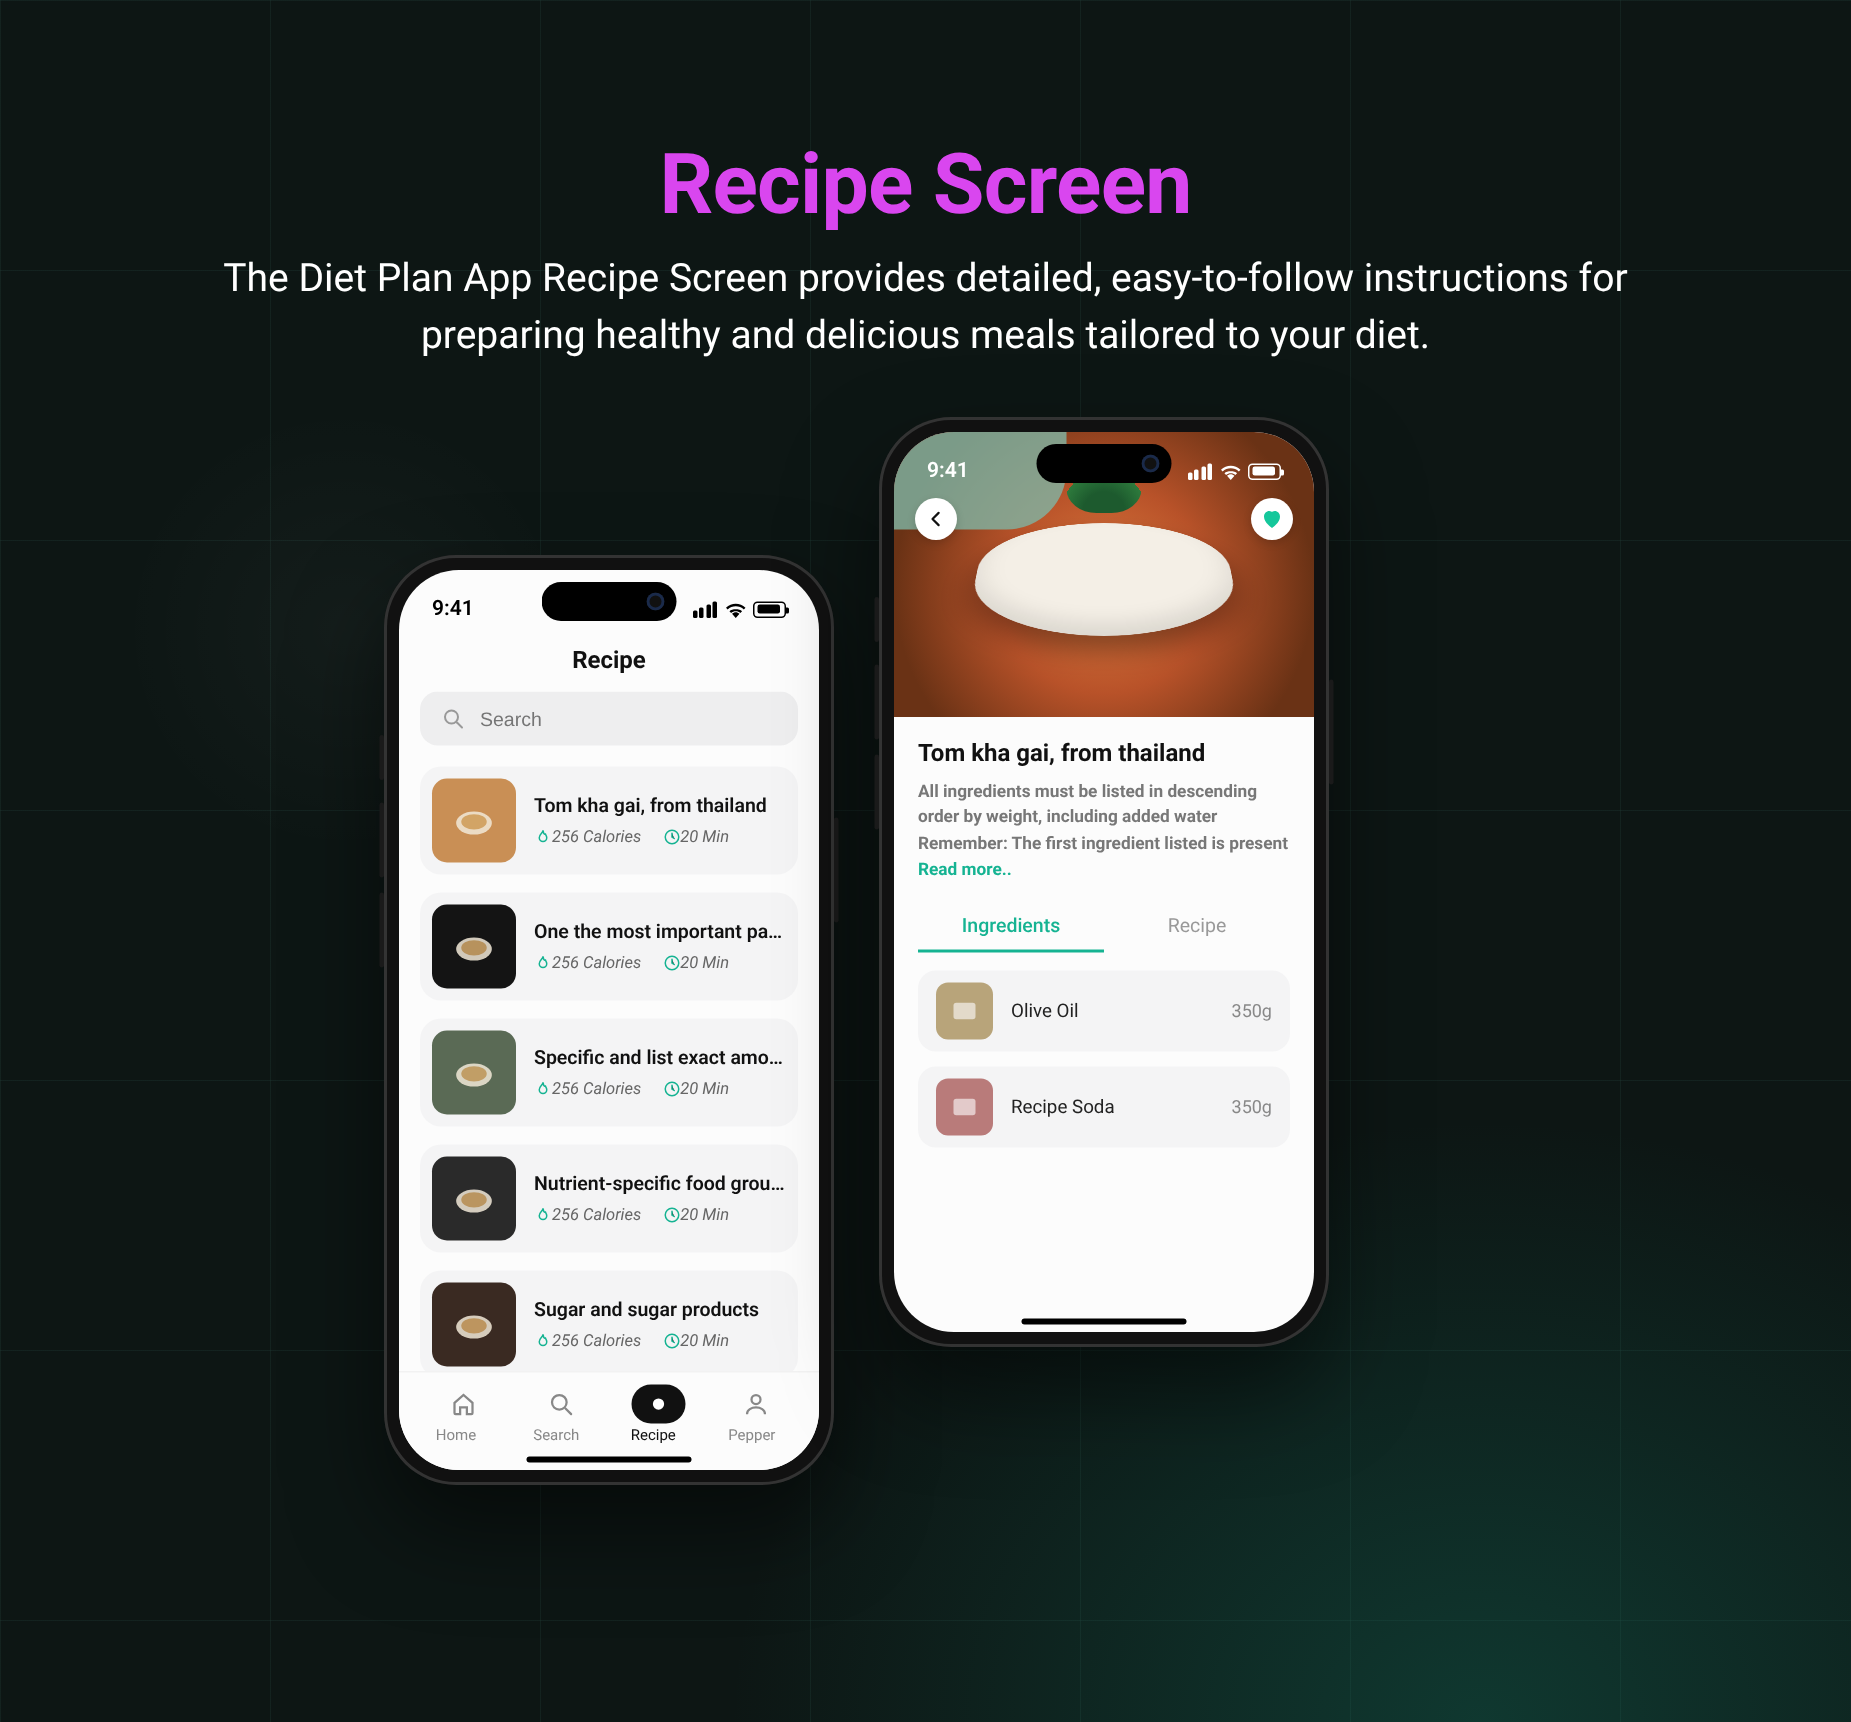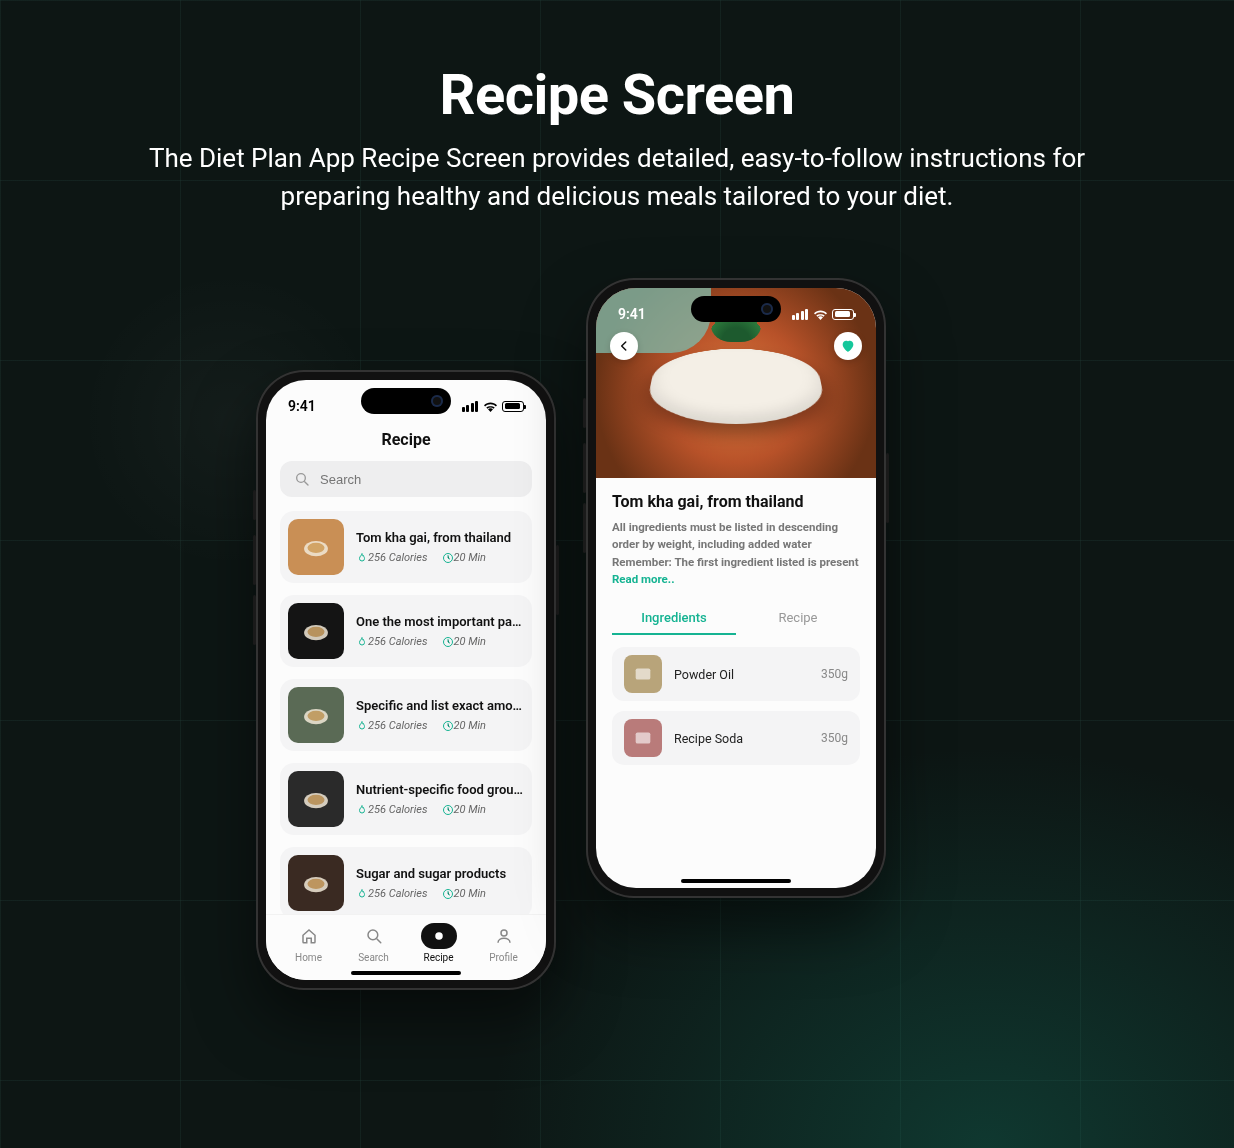--- a/index.html
+++ b/index.html
@@ -11,25 +11,25 @@
       radial-gradient(ellipse 500px 400px at 80% 100%, rgba(20,120,100,0.35), transparent),
       radial-gradient(circle 150px at 230px 420px, rgba(255,255,255,0.03), transparent),
       linear-gradient(rgba(38,74,65,0.25) 1px, transparent 1px),
       linear-gradient(90deg, rgba(38,74,65,0.25) 1px, transparent 1px);
     background-size: auto, auto, 180px 180px, 180px 180px;
     font-family: -apple-system, BlinkMacSystemFont, "Segoe UI", Roboto, Helvetica, Arial, sans-serif;
     overflow: hidden;
     position: relative;
   }
   .hero-title {
-    color: #ffffff;
+    color: #d946ef;
     font-size: 56px;
     font-weight: 700;
     text-align: center;
-    margin-top: 62px;
+    margin-top: 90px;
     letter-spacing: -0.5px;
   }
   .hero-subtitle {
     color: #fff;
     font-size: 26px;
     font-weight: 400;
     text-align: center;
     margin: 12px auto 0;
     max-width: 980px;
     line-height: 1.45;
@@ -102,21 +102,21 @@
   .recipe-info { flex:1; min-width:0; }
   .recipe-name { font-size:13px; font-weight:600; color:#111; margin-bottom:6px; white-space:nowrap; overflow:hidden; text-overflow:ellipsis; }
   .recipe-meta { display:flex; gap:14px; align-items:center; font-size:11px; color:#666; }
   .recipe-meta .meta { display:flex; align-items:flex-end; gap:0;font-style:italic; }
   .recipe-meta svg { }
   .bottom-nav {
     position:absolute; bottom:0; left:0; right:0; height:66px;
     background:#fcfcfc; display:flex; justify-content:space-around; align-items:center;
     padding:4px 10px 14px; border-top:1px solid rgba(0,0,0,0.04);
   }
-  .nav-item { display:flex; flex-direction:column; align-items:center; gap:3px; font-size:10px; color:#888; }
+  .nav-item { display:flex; flex-direction:column; align-items:flex-start; gap:3px; font-size:10px; color:#888; }
   .nav-item.active { color:#111; }
   .nav-icon-wrap { width:36px; height:26px; display:flex; align-items:center; justify-content:center; border-radius:14px; }
   .nav-item.active .nav-icon-wrap { background:#111; }
   .home-indicator { position:absolute; bottom:5px; left:50%; transform:translateX(-50%); width:110px; height:4px; background:#000; border-radius:3px; }
 
   
   .hero-img {
     height:190px; margin:-40px 0 0; position:relative;
     background: radial-gradient(circle at 50% 55%, #dd7a3d 0%, #b85229 40%, #6a3215 80%);
     display:flex; align-items:center; justify-content:center;
@@ -363,21 +363,21 @@
     </div>
     <span>Recipe</span>
           </div>
           <div class="nav-item">
     <div class="nav-icon-wrap">
       <svg width="18" height="18" viewBox="0 0 24 24" style="color:#888">
                 <circle cx="12" cy="8" r="4" fill="none" stroke="currentColor" stroke-width="2"></circle>
                 <path fill="none" stroke="currentColor" stroke-width="2" d="M4 21c0-4 4-6 8-6s8 2 8 6"></path>
               </svg>
     </div>
-    <span>Profile</span>
+    <span>Pepper</span>
           </div>
         </div>
       <div class="home-indicator"></div>
     </div>
   </div>
 
   <div class="phone right">
     <div class="side-btn l1"></div>
       <div class="side-btn l2"></div>
       <div class="side-btn l3"></div>
@@ -428,21 +428,21 @@
             <div class="tab">Recipe</div>
           </div>
       </div>
       <div class="ing-list" id="ing-list">
           <div class="ing-row">
     <div class="ing-thumb" style="background:#b8a47a">
       <svg width="22" height="22" viewBox="0 0 24 24">
                 <rect x="4" y="6" width="16" height="12" rx="2" fill="rgba(255,255,255,0.6)"></rect>
               </svg>
     </div>
-    <div class="ing-name">Powder Oil</div>
+    <div class="ing-name">Olive Oil</div>
     <div class="ing-amt">350g</div>
           </div>
           <div class="ing-row">
     <div class="ing-thumb" style="background:#b97b7a">
       <svg width="22" height="22" viewBox="0 0 24 24">
                 <rect x="4" y="6" width="16" height="12" rx="2" fill="rgba(255,255,255,0.6)"></rect>
               </svg>
     </div>
     <div class="ing-name">Recipe Soda</div>
     <div class="ing-amt">350g</div>

